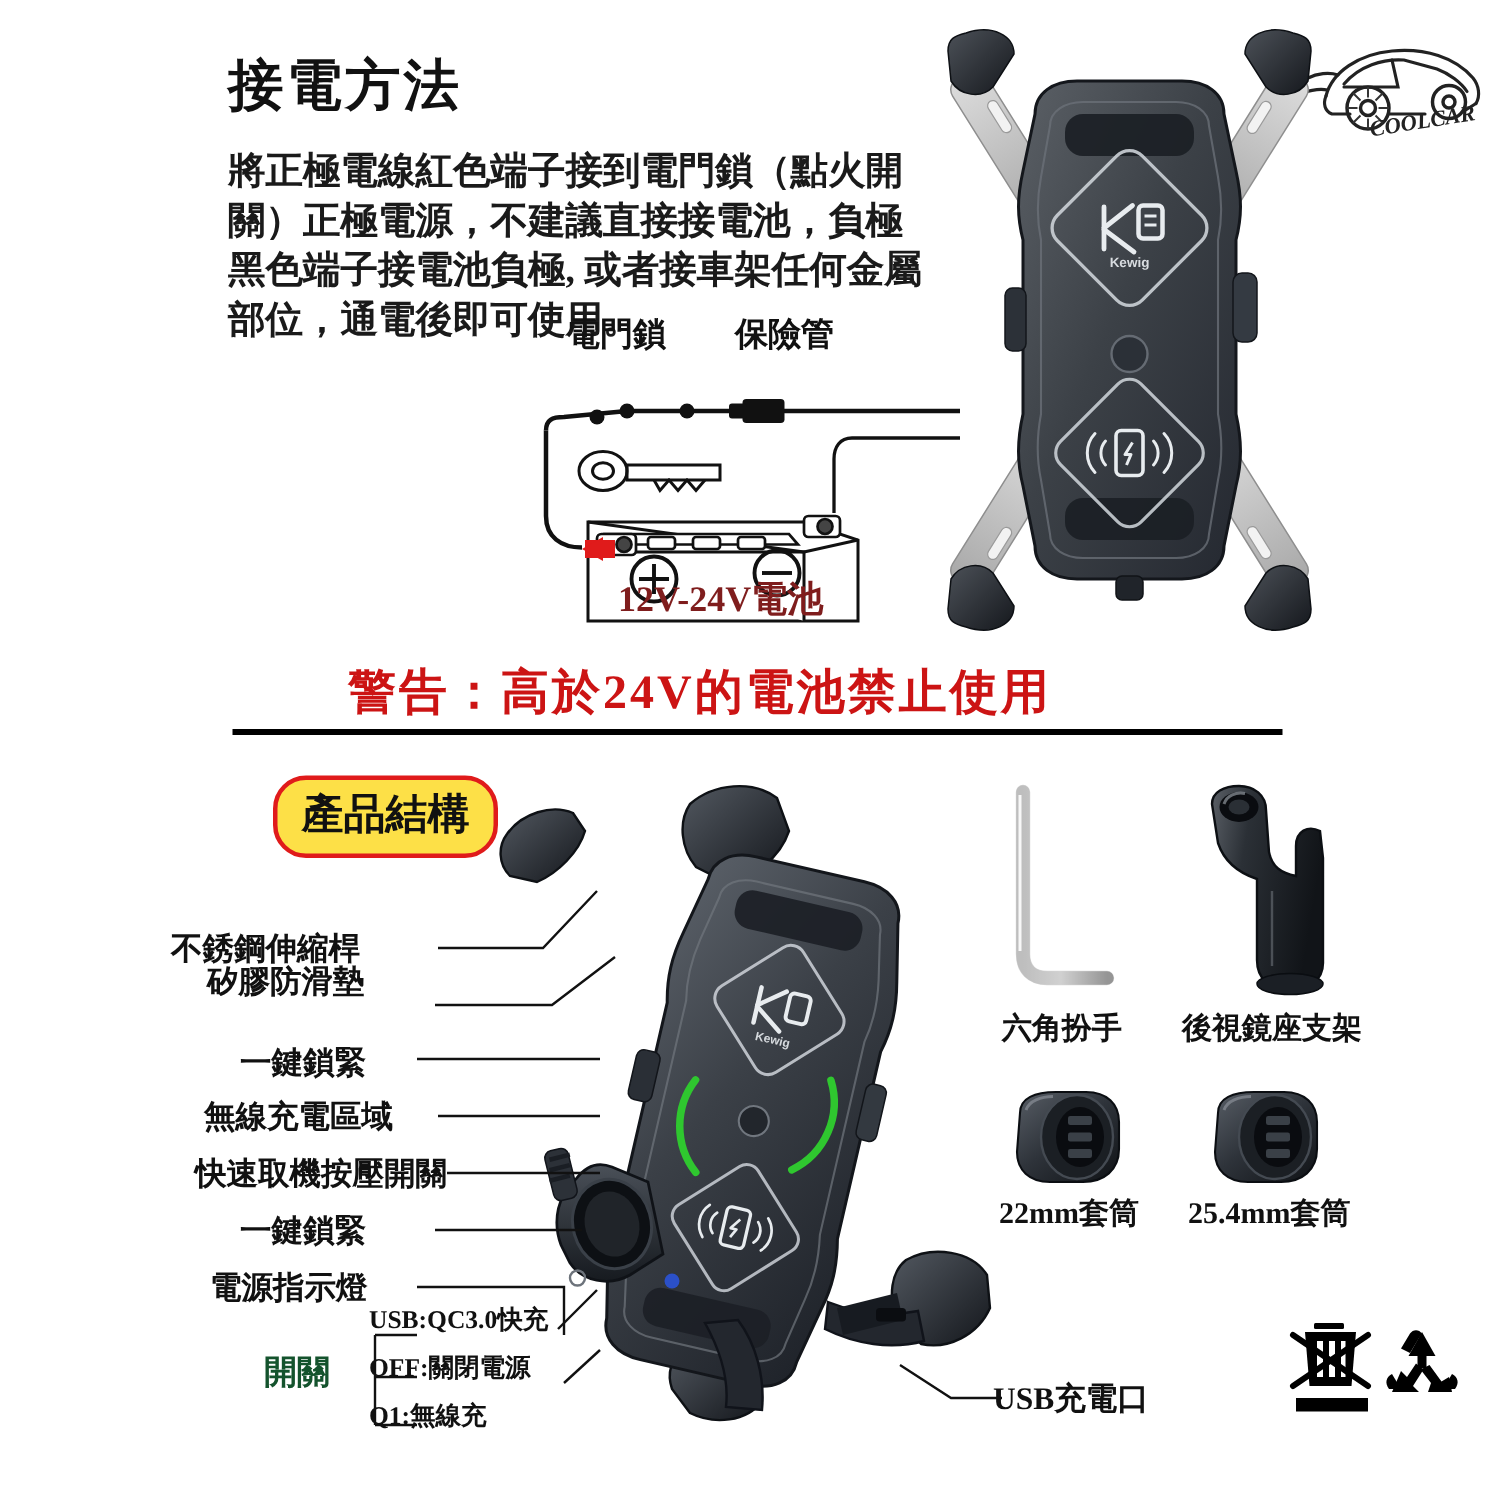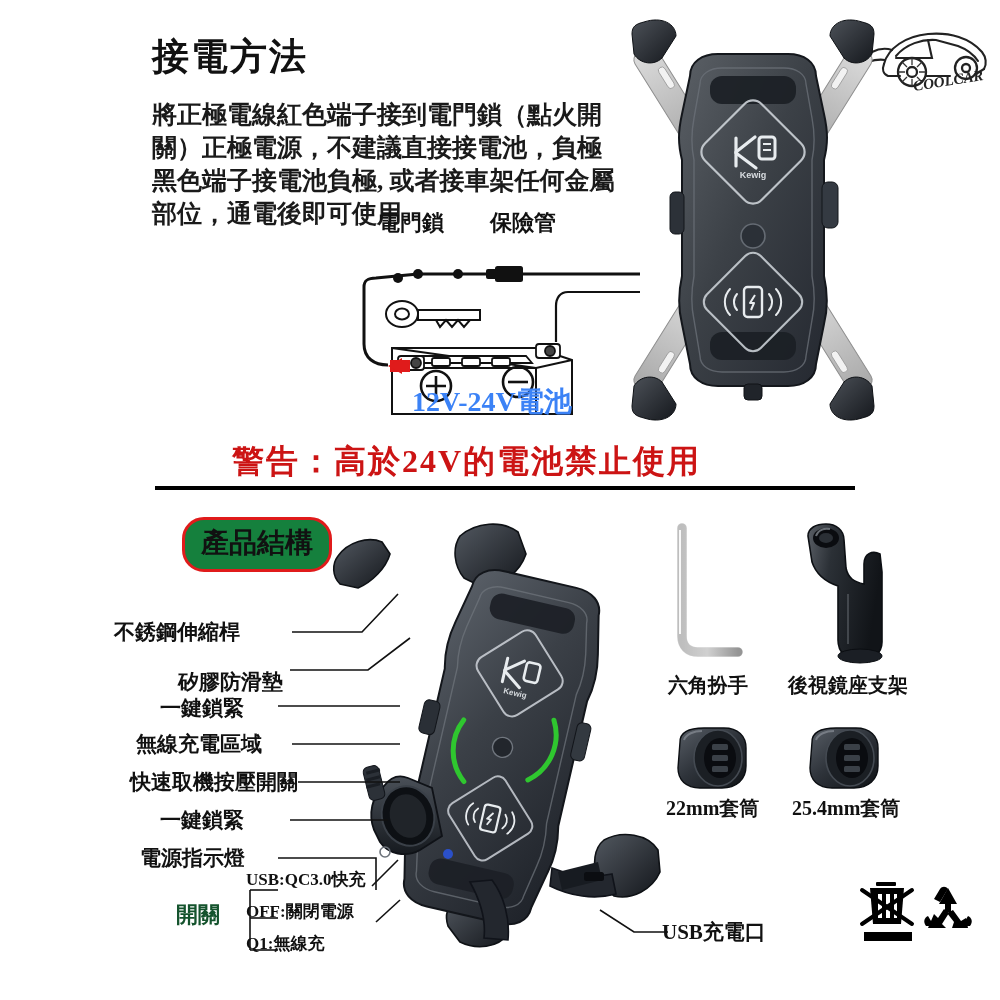--- a/index.html
+++ b/index.html
@@ -21,25 +21,25 @@
   }
   .body-text {
     font-size:25px; font-weight:bold; line-height:33px;
     letter-spacing:0px; color:#1a1a1a; width:470px;
   }
   .warn {
     font-size:32px; font-weight:bold; color:#cc1414; letter-spacing:2px;
     white-space:nowrap;
   }
   .diag-label { font-size:22px; font-weight:bold; color:#111; white-space:nowrap; }
-  .batt-label { font-size:28px; font-weight:bold; color:#3b82f6; white-space:nowrap; }
+  .batt-label { font-size:24px; font-weight:bold; color:#7f1d1d; white-space:nowrap; }
   .struct-badge {
     border:3px solid #e01b1b; border-radius:22px;
     padding:4px 16px 7px 16px; font-size:28px; font-weight:bold;
-    color:#111; white-space:nowrap; background:#15803d;
+    color:#111; white-space:nowrap; background:#fde047;
   }
   .callout { font-size:21px; font-weight:bold; color:#111; white-space:nowrap; }
   .acc-label { font-size:20px; font-weight:bold; color:#111; white-space:nowrap; }
   .sw-item { font-size:17px; font-weight:bold; color:#111; white-space:nowrap; }
   .sw-title { font-size:22px; font-weight:bold; color:#14532d; white-space:nowrap; }
   .divider { background:#000; height:4px; }
 
   svg { display:block; overflow:visible; }
   .ln { stroke:#111; stroke-width:1.6; fill:none; }
 </style>
@@ -336,21 +336,21 @@
         <path d="M140 362 C150 380, 156 400, 154 418 L178 420 C180 398, 174 376, 162 360 Z" fill="#23272e" stroke="#10131a" stroke-width="1.6"></path>
         <path d="M222 348 C242 356, 262 358, 282 354 L286 374 C264 380, 240 376, 220 366 Z" fill="#23272e" stroke="#10131a" stroke-width="1.6"></path>
         <path d="M228 352 L268 342 L272 360 L232 370 Z" fill="#171b21"></path>
       </g>
 
       <rect x="254" y="352" width="20" height="9" rx="2.5" fill="#0b0d11"></rect>
     </svg>
   </div>
 
   <div class="abs callout" style="left:114px; top:618px;">不銹鋼伸縮桿</div>
-  <div class="abs callout" style="left:138px; top:668px;margin-left:40px;">矽膠防滑墊</div>
+  <div class="abs callout" style="left:138px; top:640px;">矽膠防滑墊</div>
   <div class="abs callout" style="left:160px; top:694px;">一鍵鎖緊</div>
   <div class="abs callout" style="left:136px; top:730px;">無線充電區域</div>
   <div class="abs callout" style="left:130px; top:768px;">快速取機按壓開關</div>
   <div class="abs callout" style="left:160px; top:806px;">一鍵鎖緊</div>
   <div class="abs callout" style="left:140px; top:844px;">電源指示燈</div>
 
   <div class="abs" style="left:100px; top:560px; width:420px; height:400px;">
     <svg width="420" height="400" viewBox="0 0 420 400">
       <g class="ln">
         <path d="M192 72 L262 72 L298 34"></path>

